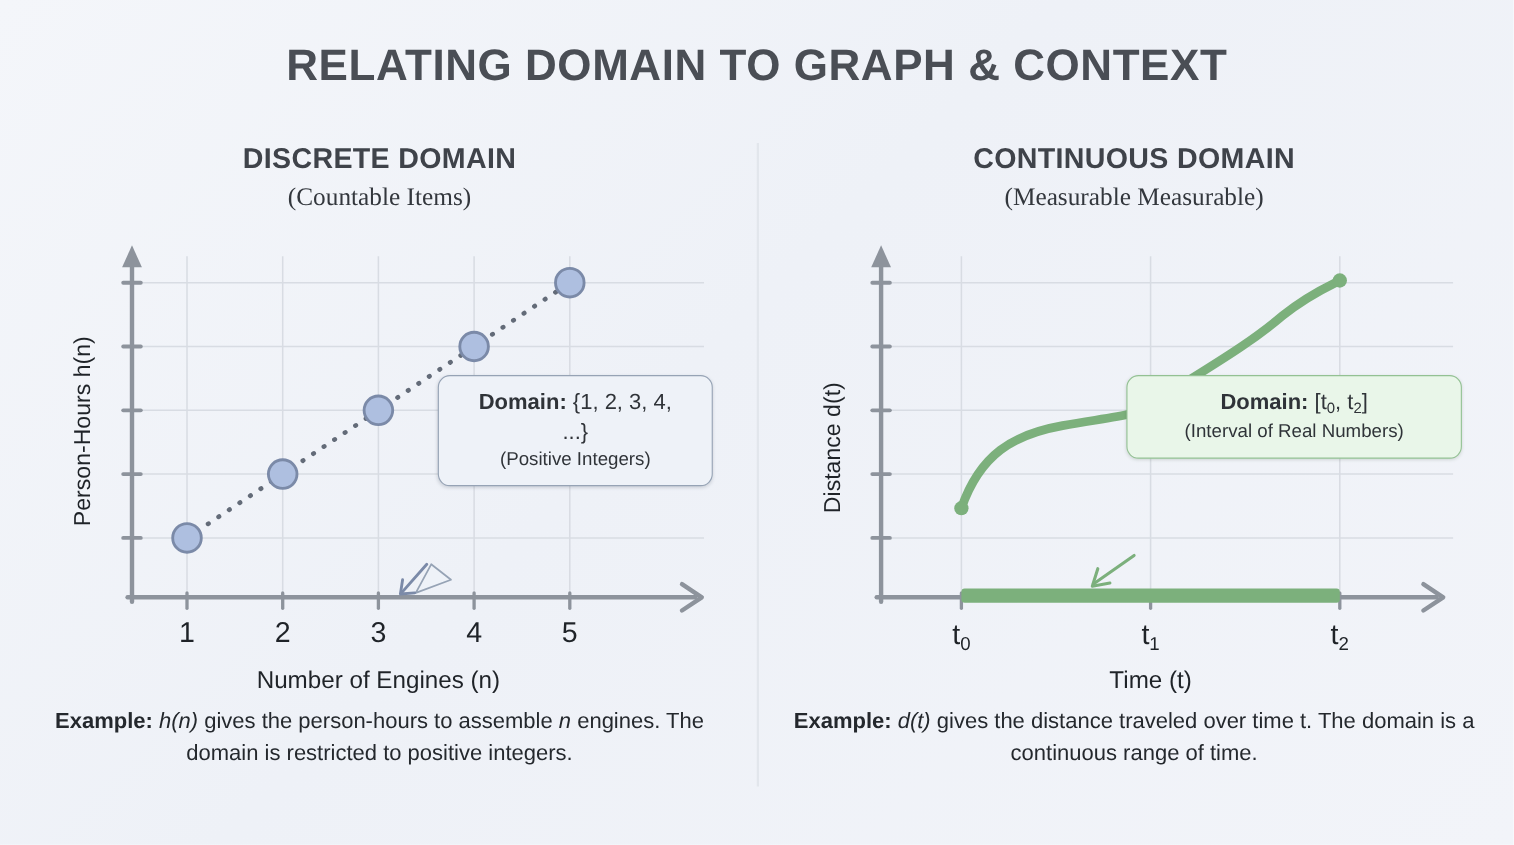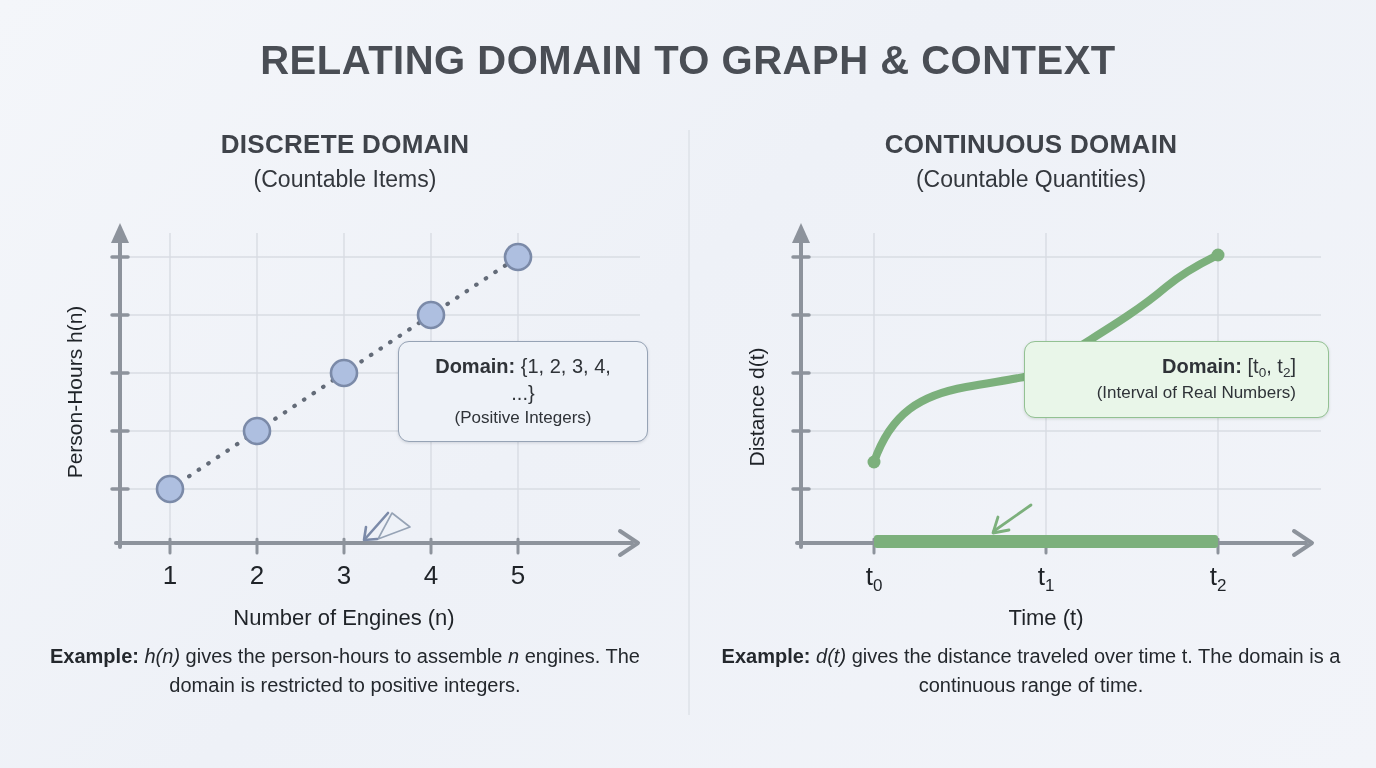--- a/index.html
+++ b/index.html
@@ -30,20 +30,21 @@
     text-align:center;
     font-size:26px; font-weight:bold;
     color:#3f434a;
     letter-spacing:0.3px;
   }
   .panel-sub {
     text-align:center;
     font-size:23px;
     color:#33373d;
     margin-top:6px;
+    font-family:Liberation Serif, serif;
   }
   .plot-wrap { position:absolute; top:88px; left:0; width:650px; height:430px; }
   .plot-wrap svg { display:block; }
   .example {
     position:absolute; bottom:48px; left:8px; width:634px;
     text-align:center;
     font-size:20px; line-height:1.48;
     color:#24282d;
   }
   .example b { font-weight:bold; }
@@ -60,21 +61,20 @@
   .callout .l2 { font-size:17px; }
   .callout-blue {
     background:#eef2f8;
     border:1.6px solid #96a3b5;
     box-shadow:0 1px 3px rgba(60,70,90,.18);
   }
   .callout-green {
     background:#e9f6e9;
     border:1.6px solid #93c193;
     box-shadow:0 1px 3px rgba(60,90,60,.18);
-    text-align:right;
   }
   sub { font-size:0.68em; vertical-align:-0.28em; }
 </style>
 </head>
 <body>
 
 <div id="page-title">RELATING DOMAIN TO GRAPH &amp; CONTEXT</div>
 
 <div class="divider"></div>
 
@@ -158,21 +158,21 @@
     </div>
   </div>
 
   <div class="example">
     <b>Example:</b><i> h(n)</i><span> gives the person-hours to assemble </span><i>n</i><span> engines. The domain is restricted to positive integers.</span>
   </div>
 </div>
 
 <div class="panel right">
   <div class="panel-head">CONTINUOUS DOMAIN</div>
-  <div class="panel-sub">(Countable Quantities)</div>
+  <div class="panel-sub">(Measurable Measurable)</div>
 
   <div class="plot-wrap">
     <svg width="650" height="430" viewBox="0 0 650 430">
 
       <g stroke="#d8dce3" stroke-width="1.4">
         <line x1="95" y1="40" x2="615" y2="40"></line>
         <line x1="95" y1="98" x2="615" y2="98"></line>
         <line x1="95" y1="156" x2="615" y2="156"></line>
         <line x1="95" y1="214" x2="615" y2="214"></line>
         <line x1="95" y1="272" x2="615" y2="272"></line>

